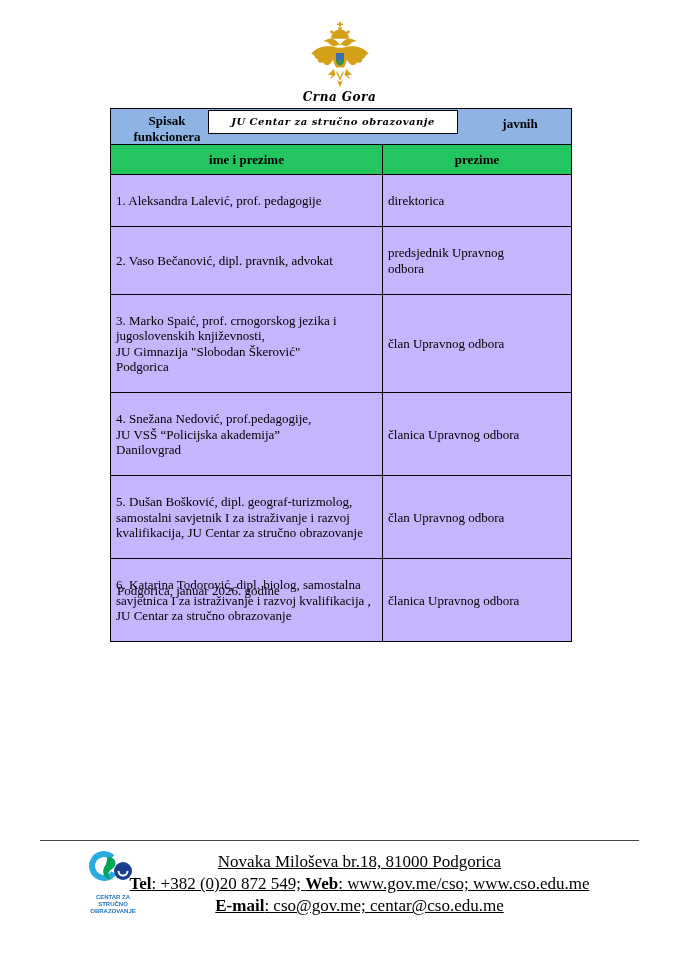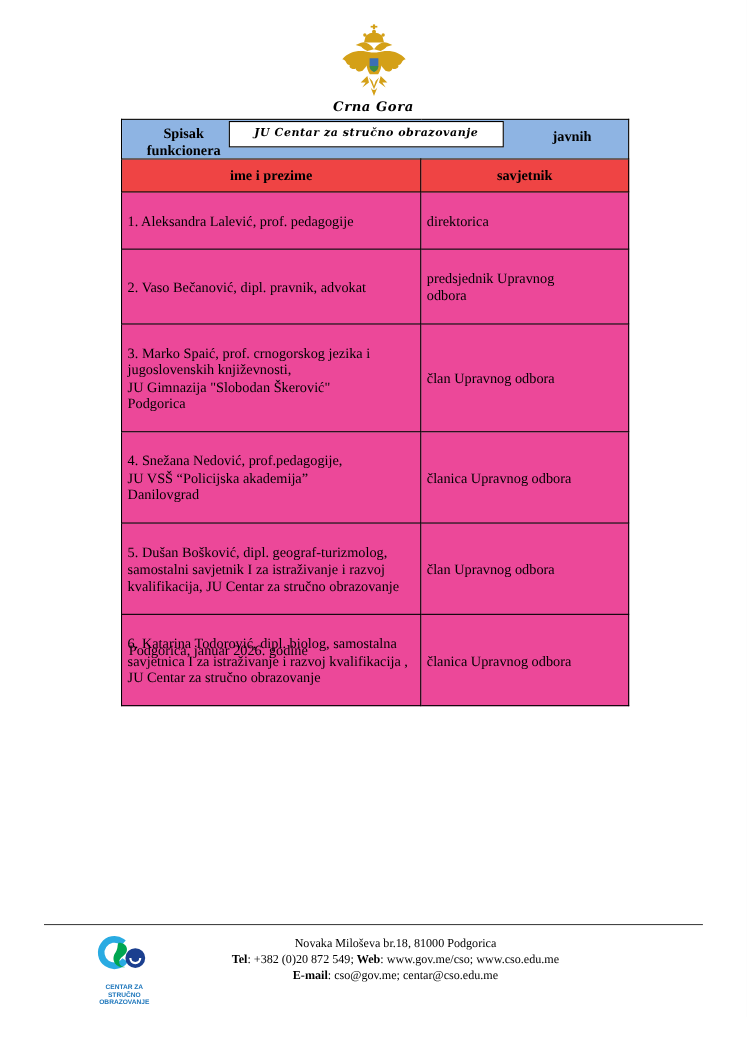--- a/index.html
+++ b/index.html
@@ -38,25 +38,25 @@
     position:absolute; right:0; top:7px; width:102px; text-align:center;
     font-weight:bold;
   }
   .script-box {
     position:absolute; left:97px; top:1px; width:250px; height:24px;
     background:#fff; border:1px solid #000; z-index:2;
     display:flex; align-items:center; justify-content:center;
     font-size:10px; white-space:nowrap;
   }
   .col-h {
-    background:#ef4444; height:30px; font-weight:bold; text-align:center;
+    background:#22c55e; height:30px; font-weight:bold; text-align:center;
     vertical-align:middle; font-size:13px;
   }
   .tbl td.name, .tbl td.role {
-    background:#ec4899; padding:18px 5px; vertical-align:middle;
+    background:#c4b5fd; padding:18px 5px; vertical-align:middle;
     white-space:pre-line;
   }
   tr.r1 td { height:36px; }
   tr.r2 td { height:36px; }
   tr.r3 td { height:64px;margin-top:29px; }
   tr.r4 td { height:55px; }
   tr.r5 td { height:63px; }
   tr.r6 td { height:64px; }
   
   .date-line { position:absolute; left:117px; top:559px; font-size:13px;margin-top:24px; }
@@ -66,21 +66,21 @@
     border-top:1px solid #444;
   }
   .footer-logo { position:absolute; left:82px; top:849px; width:62px; text-align:center; }
   .footer-logo-caption {
     font-family:"Liberation Sans","DejaVu Sans",sans-serif;
     font-size:6px; font-weight:bold; color:#1B75BB; line-height:1.15;
     margin-top:1px;
   }
   .footer-text {
     position:absolute; left:100px; right:60px; top:851px; text-align:center;
-    font-size:11px; line-height:1.3;
+    font-size:17px; line-height:1.3;text-decoration:underline;
   }
   .footer-text b { font-weight:bold; }
 </style>
 </head>
 <body>
 
 <div class="page">
 
   <div class="coa">
     <svg width="76" height="72" viewBox="0 0 100 95">
@@ -120,21 +120,21 @@
         <td colspan="2" class="caption-cell">
           <span class="cap-left">Spisak funkcionera</span>
           <span class="cap-right">javnih</span>
           <span class="script-box">
               <span class="script">JU Centar za stručno obrazovanje</span>
             </span>
         </td>
       </tr>
       <tr>
         <th class="col-h">ime i prezime</th>
-        <th class="col-h">savjetnik</th>
+        <th class="col-h">prezime</th>
       </tr>
       <tr class="r1">
         <td class="name">1. Aleksandra Lalević, prof. pedagogije</td>
         <td class="role">direktorica</td>
       </tr>
       <tr class="r2">
         <td class="name">2. Vaso Bečanović, dipl. pravnik, advokat</td>
         <td class="role">predsjednik Upravnog
 odbora</td>
       </tr>

